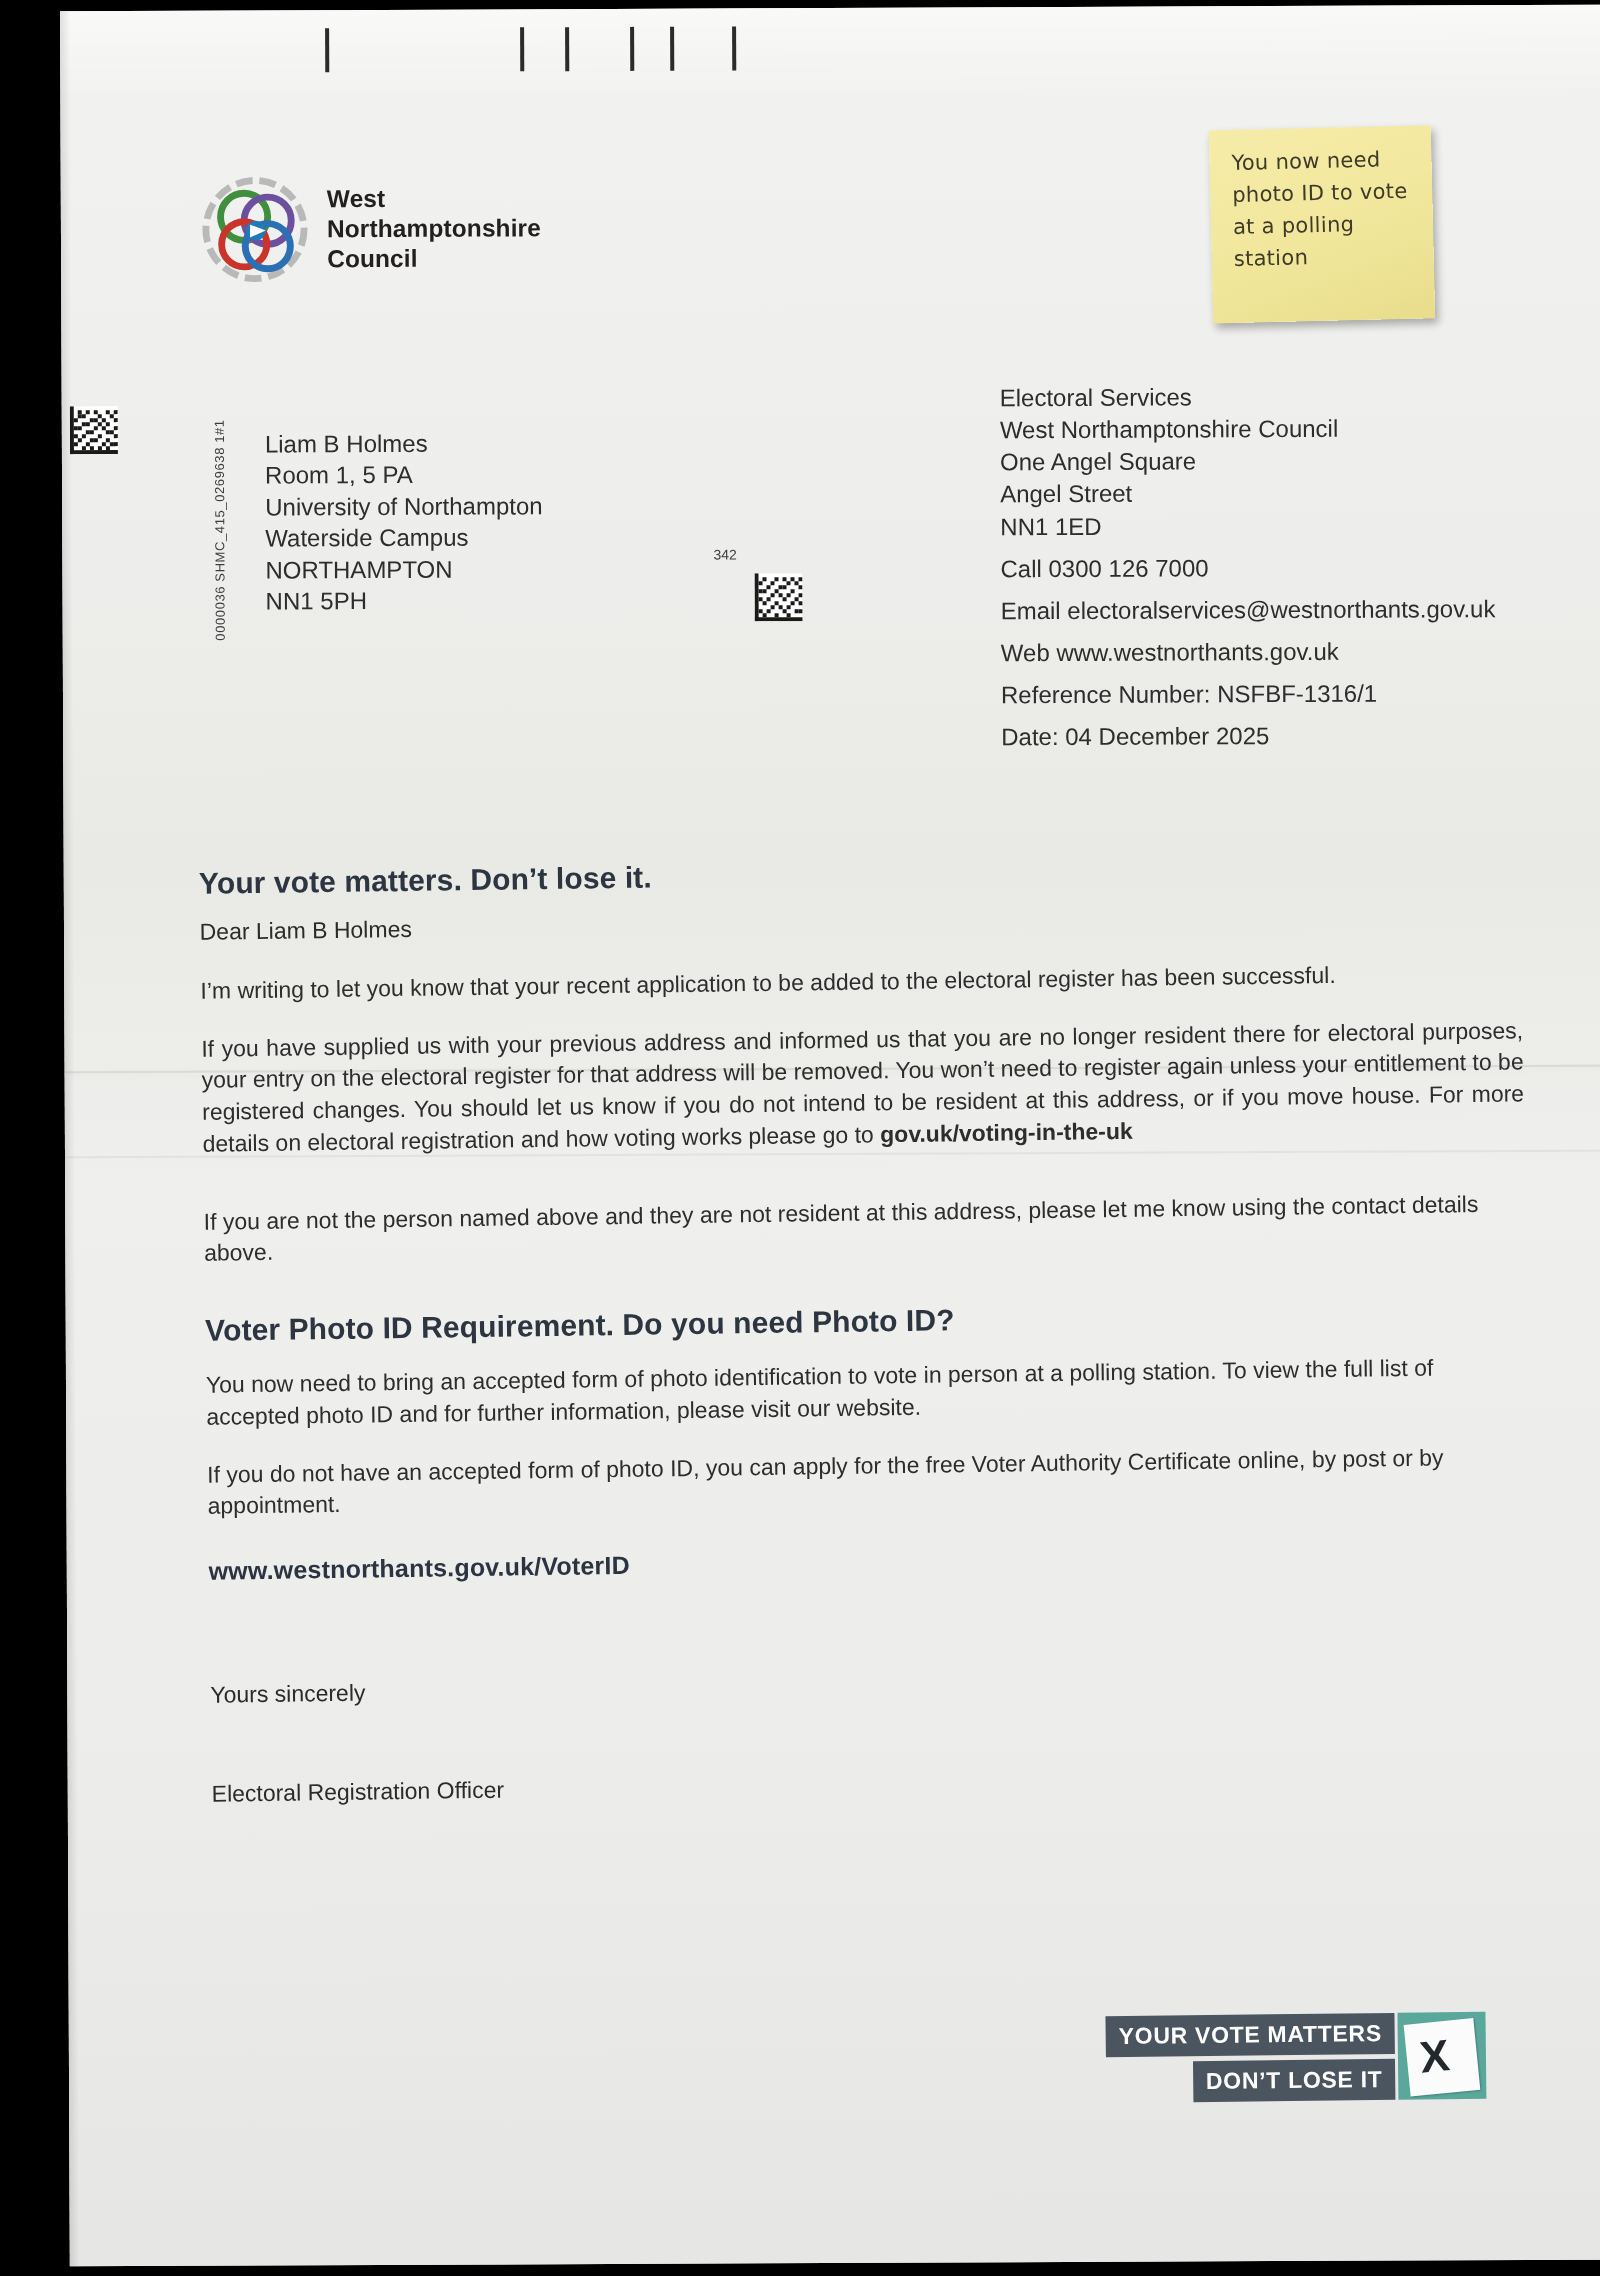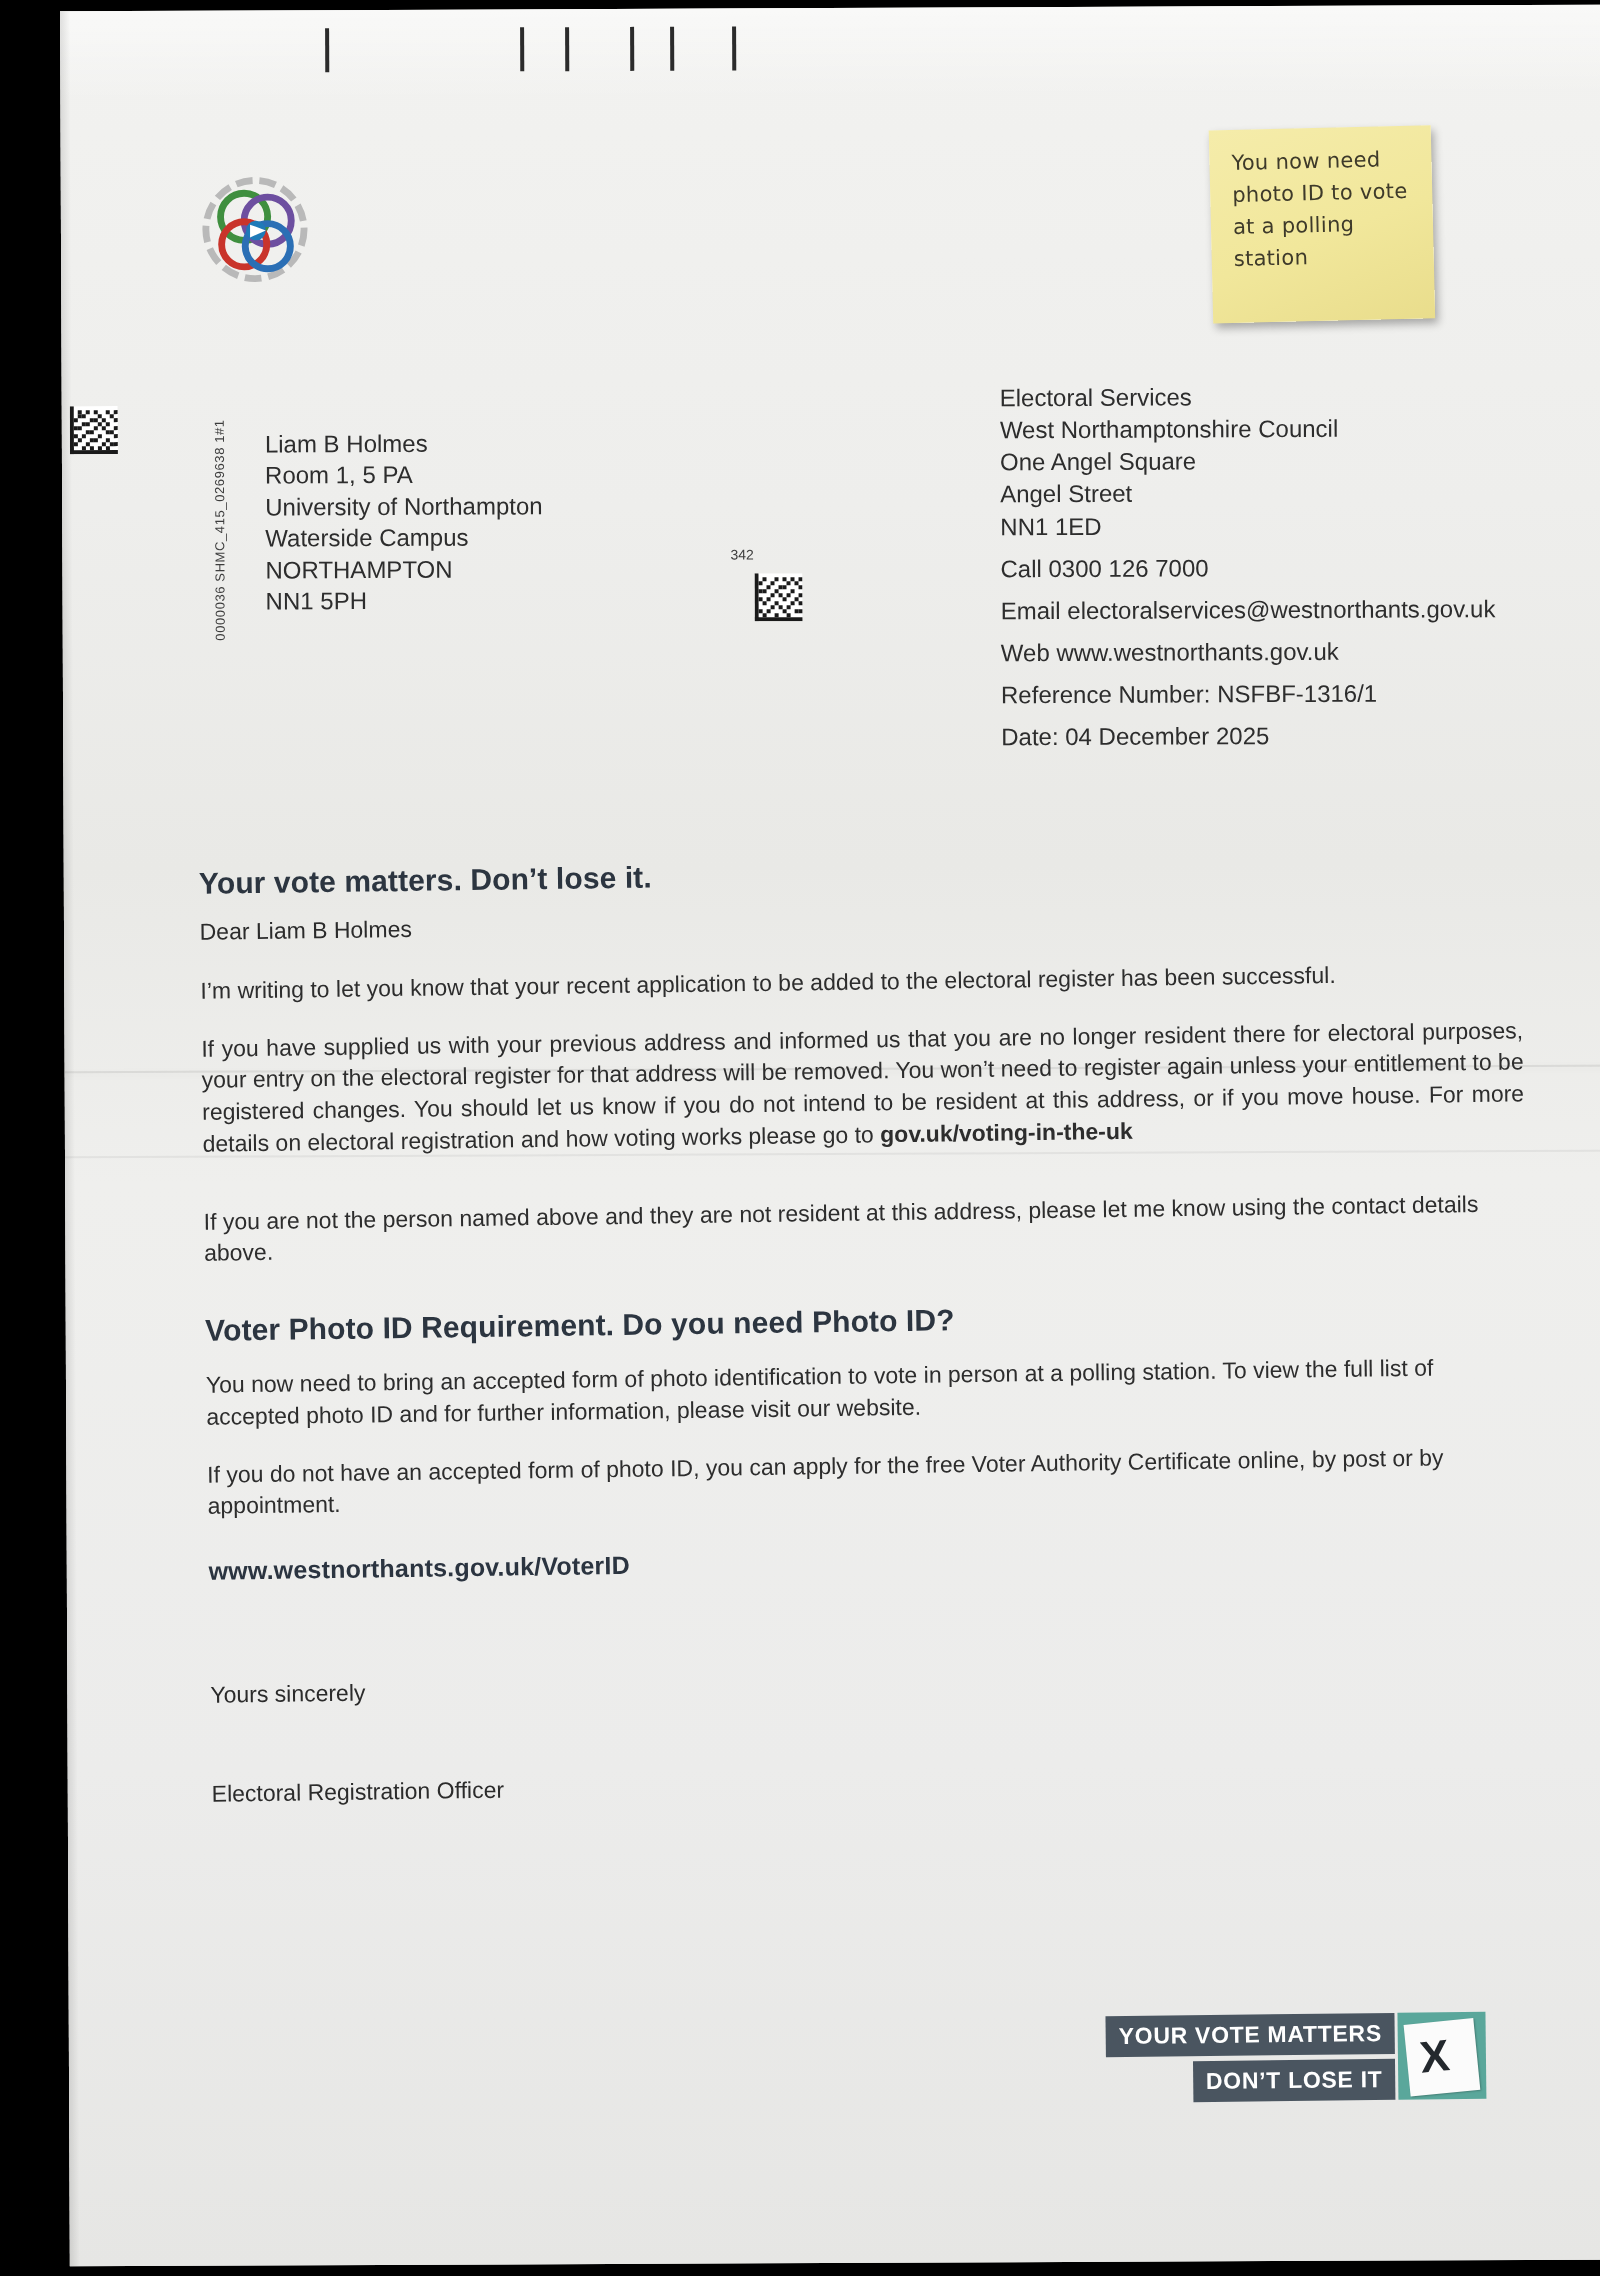--- a/index.html
+++ b/index.html
@@ -109,21 +109,21 @@
     writing-mode: vertical-rl;
     transform: rotate(180deg);
     font-size: 13px;
     color: #3c3c3c;
     letter-spacing: 0.6px;
     font-family: "Liberation Sans", sans-serif;
     white-space: nowrap;
   }
   #mail-num {
     position: absolute;
-    left: 668px;
+    left: 651px;
     top: 538px;
     font-size: 14px;
     color: #3d3d3d;
   }
 
   
   #recipient {
     position: absolute;
     left: 203px;
     top: 418px;
@@ -252,20 +252,25 @@
       <g>
         <circle cx="55" cy="55" r="50" fill="none" stroke="#b9b9b9" stroke-width="7" stroke-dasharray="17 7"></circle>
         <circle cx="44" cy="42" r="24" fill="none" stroke="#3f8f3f" stroke-width="7"></circle>
         <circle cx="68" cy="46" r="24" fill="none" stroke="#6d4fa0" stroke-width="7"></circle>
         <circle cx="44" cy="70" r="23" fill="none" stroke="#c9342b" stroke-width="7"></circle>
         <circle cx="68" cy="72" r="23" fill="none" stroke="#2b6fb5" stroke-width="7"></circle>
         <circle cx="56" cy="56" r="10" fill="#1f7ab8"></circle>
         <path d="M50 50 L66 56 L50 63 Z" fill="#ffffff"></path>
       </g>
     </svg>
+    <div id="logo-text">
+      <div>West</div>
+      <div>Northamptonshire</div>
+      <div>Council</div>
+    </div>
   </div>
 
   <div id="sticky">
     <div id="sticky-text">You now need photo ID to vote at a polling station</div>
   </div>
 
   <svg class="datamatrix" style="left:8px; top:395px; width:48px; height:48px;" viewBox="0 0 12 12">
     <rect width="12" height="12" fill="#ffffff"></rect>
     <g fill="#1a1a1a">
       <rect x="0" y="0" width="1" height="12"></rect>

